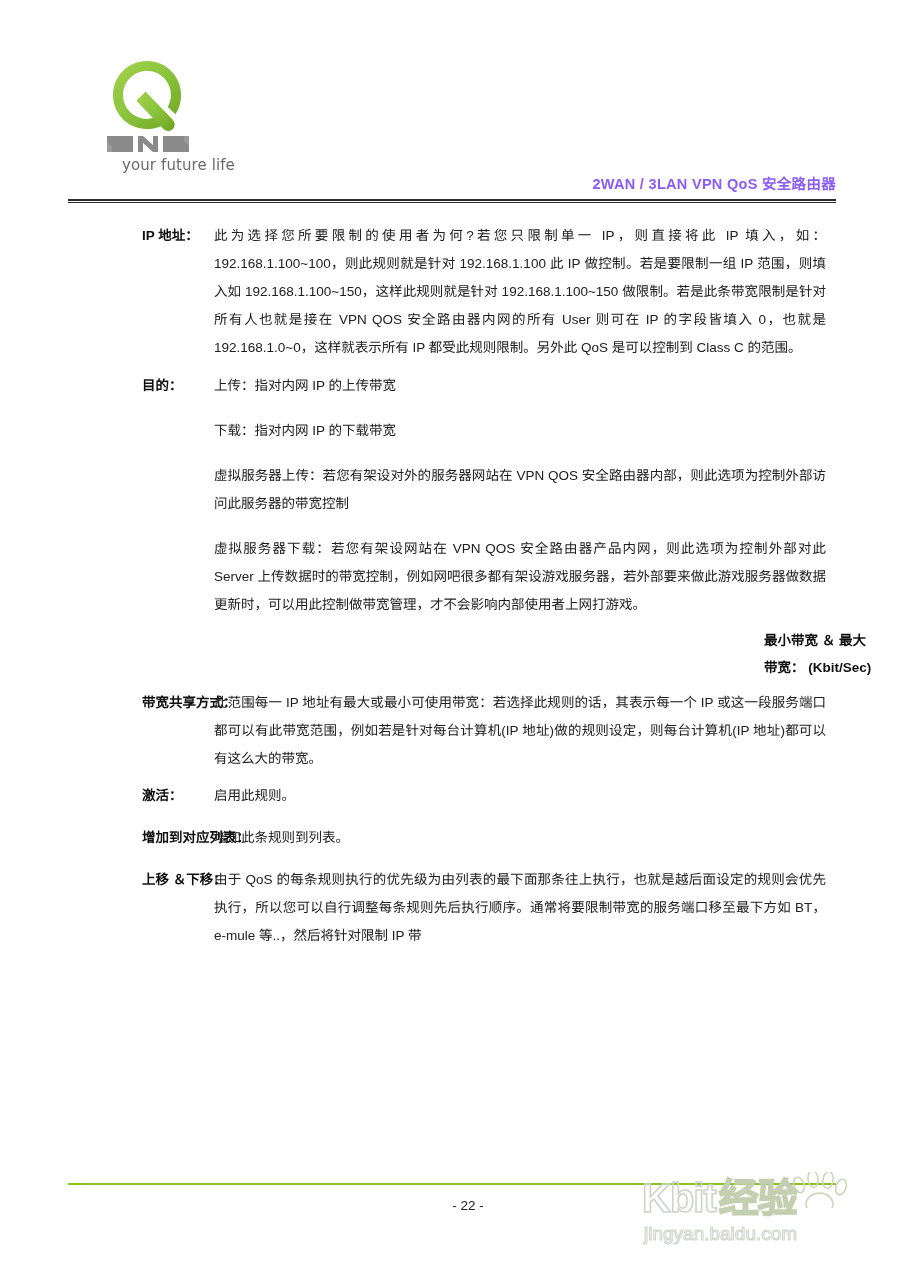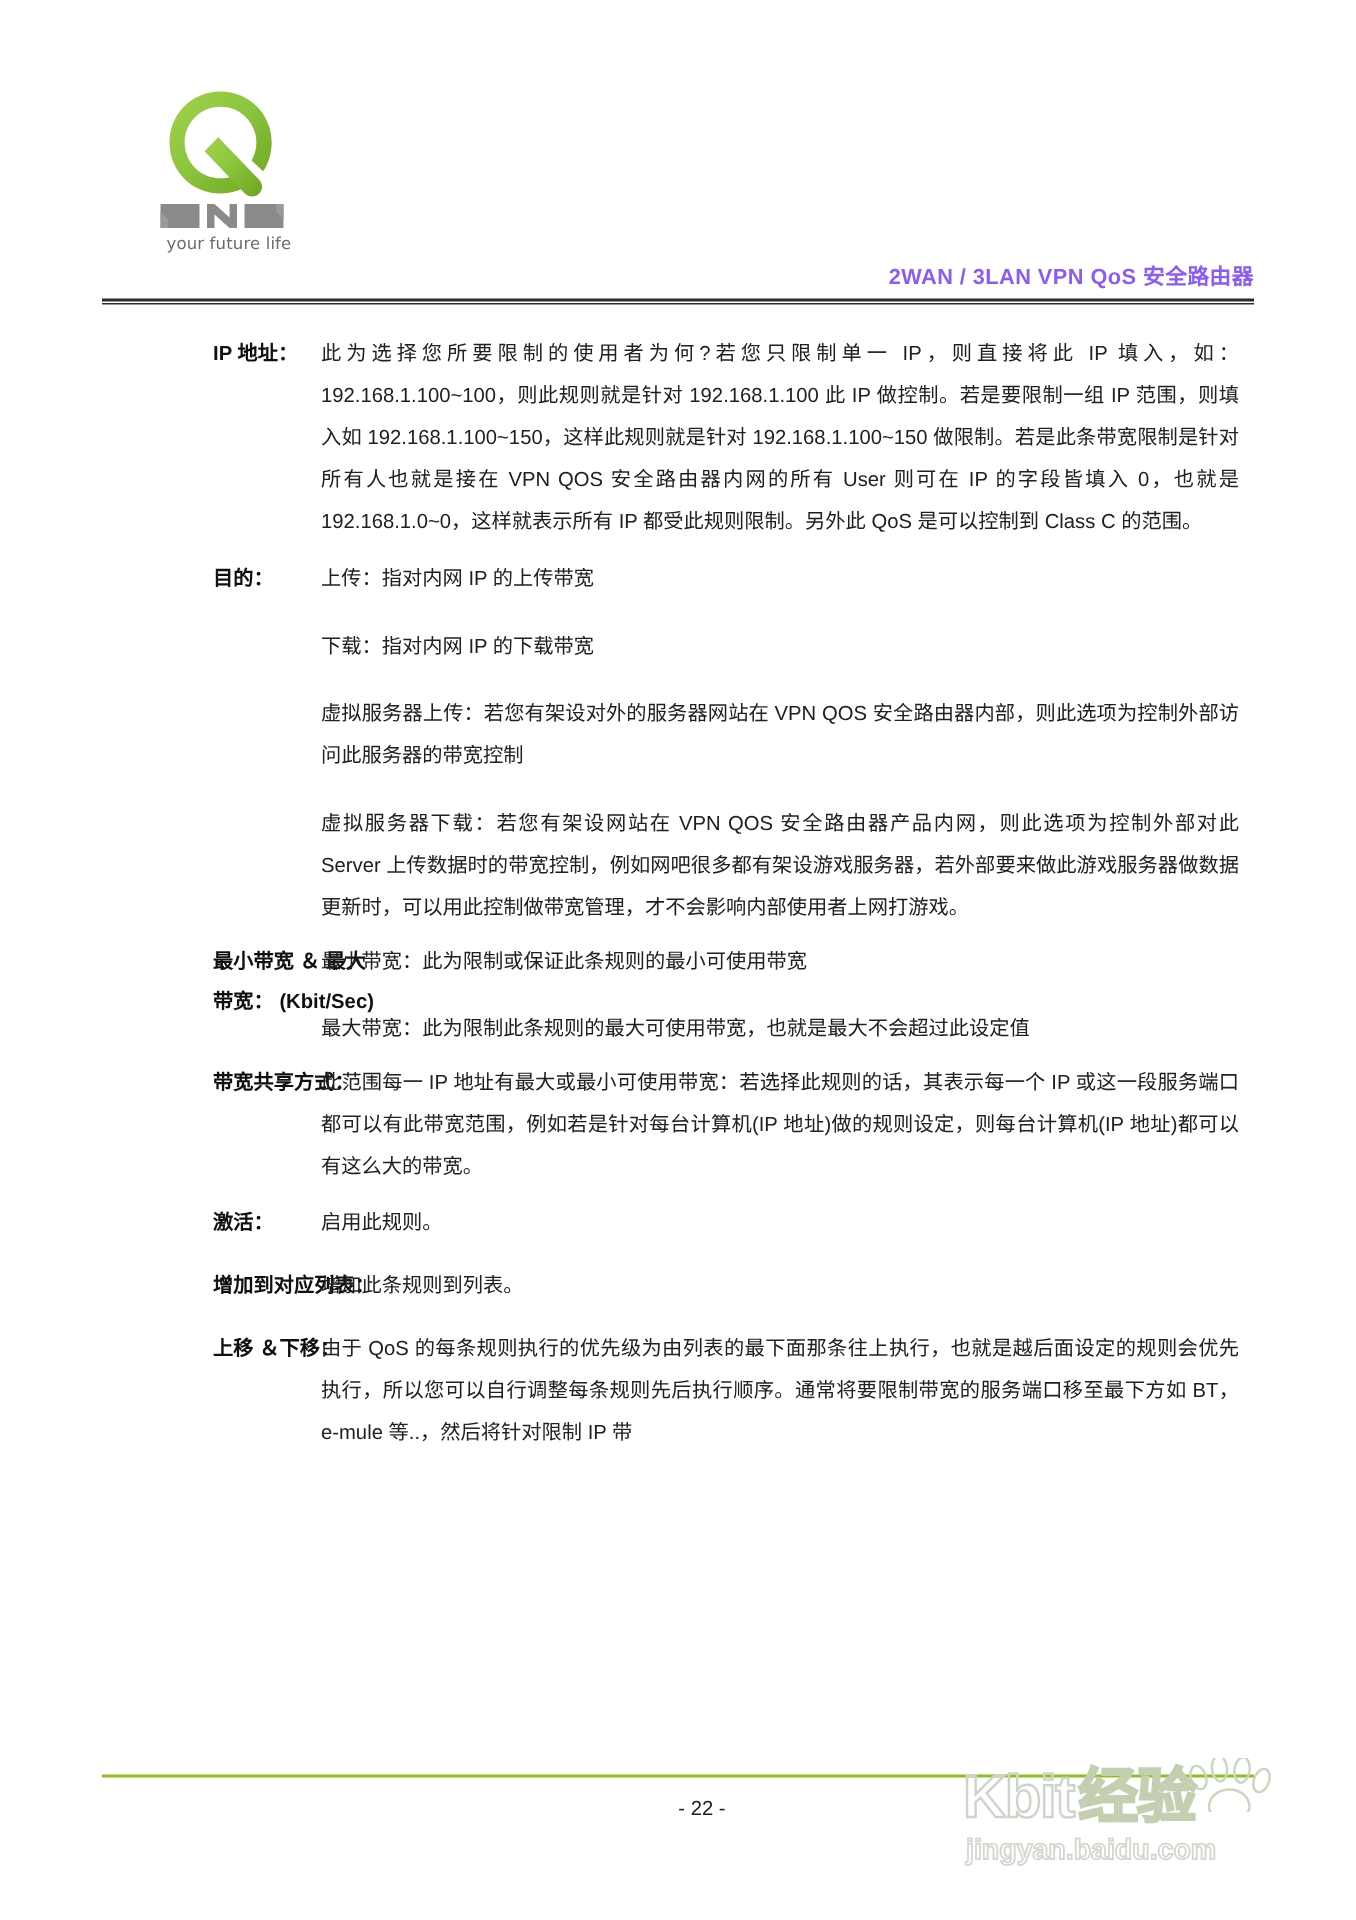--- a/index.html
+++ b/index.html
@@ -44,25 +44,25 @@
   .logo-wordmark {
     display: block;
     width: 96px;
     height: 20px;
     margin-top: 2px;
     margin-left: 1px;
   }
   .logo-tagline {
     display: block;
     font-family: "DejaVu Sans", "Liberation Sans", sans-serif;
-    font-size: 11px;
+    font-size: 15px;
     letter-spacing: 0.1px;
     color: #6b6b6b;
     margin-top: 2px;
-    margin-left: 7px;
+    margin-left: 18px;
     white-space: nowrap;
   }
   .header-title {
     position: absolute;
     right: 68px;
     top: 172px;
     font-size: 14.5px;
     font-weight: bold;
     letter-spacing: 0.3px;
     color: #8b5cf6;
@@ -193,21 +193,21 @@
   .wm-main .wm-cn {
     color: rgba(255,255,255,0);
     -webkit-text-stroke: 1.6px #c3cfb0;
     margin-left: 3px;
   }
   .wm-sub {
     position: absolute;
     left: 4px;
     top: 52px;
     font-size: 19px;
-    font-weight: bold;
+    font-weight: normal;
     letter-spacing: 0px;
     color: rgba(255,255,255,0);
     -webkit-text-stroke: 1.2px #d3d8cf;
     white-space: nowrap;
     line-height: 1;
     text-align: center;
   }
   .wm-paw {
     position: absolute;
     left: 150px;
@@ -277,24 +277,20 @@
         <p class="para">下载：指对内网 IP 的下载带宽</p>
         <p class="para">虚拟服务器上传：若您有架设对外的服务器网站在 VPN QOS 安全路由器内部，则此选项为控制外部访问此服务器的带宽控制</p>
         <p class="para">虚拟服务器下载：若您有架设网站在 VPN QOS 安全路由器产品内网，则此选项为控制外部对此 Server 上传数据时的带宽控制，例如网吧很多都有架设游戏服务器，若外部要来做此游戏服务器做数据更新时，可以用此控制做带宽管理，才不会影响内部使用者上网打游戏。</p>
       </div>
     </div>
 
     <div class="row r-bw">
       <div class="row-label">
         <span class="lbl-line">最小带宽 ＆ 最大</span>
         <span class="lbl-line">带宽： (Kbit/Sec)</span>
-      </div>
-      <div class="row-body">
-        <p class="para">最小带宽：此为限制或保证此条规则的最小可使用带宽</p>
-        <p class="para">最大带宽：此为限制此条规则的最大可使用带宽，也就是最大不会超过此设定值</p>
       </div>
     </div>
 
     <div class="row r-share">
       <div class="row-label">
         <span class="lbl-line">带宽共享方式：</span>
       </div>
       <div class="row-body">
         <p class="para">此范围每一 IP 地址有最大或最小可使用带宽：若选择此规则的话，其表示每一个 IP 或这一段服务端口都可以有此带宽范围，例如若是针对每台计算机(IP 地址)做的规则设定，则每台计算机(IP 地址)都可以有这么大的带宽。</p>
       </div>

